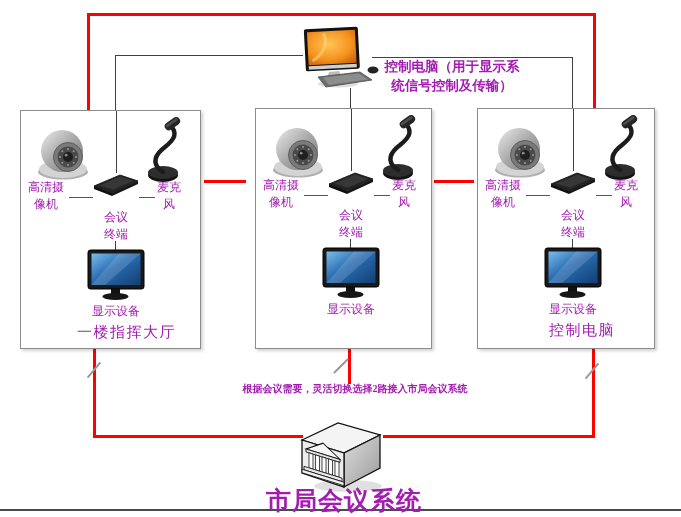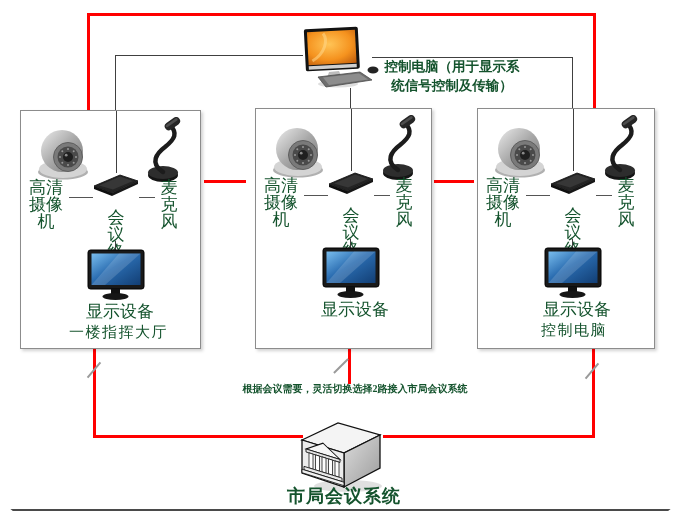--- a/index.html
+++ b/index.html
@@ -1,61 +1,61 @@
 <!DOCTYPE html>
 <html><head>
 <meta charset="utf-8">
 <style>
   html,body{margin:0;padding:0;background:#ffffff;}
   #canvas{
     position:relative;width:681px;height:517px;background:#ffffff;overflow:hidden;
-    font-family:"Liberation Serif","DejaVu Serif",serif;color:#14532d;border-radius:31px;
+    font-family:"Liberation Serif","DejaVu Serif",serif;color:#a21caf;
   }
   
   .red{position:absolute;background:#ff0000;z-index:2;}
   .thin{position:absolute;background:#404040;z-index:1;}
   .slash{position:absolute;width:20px;height:2px;background:#9a9a9a;z-index:3;}
   
   .room{
     position:absolute;background:#ffffff;border:1px solid #8c8c8c;z-index:3;
     box-shadow:2px 2px 3px rgba(0,0,0,0.18);
   }
   .room .drop{position:absolute;left:95px;top:0;width:1px;height:62px;background:#404040;}
   .room .icon{position:absolute;}
   .room .cam-icon{left:12px;top:14px;width:64px;height:56px;}
   .room .mic-icon{left:120px;top:6px;width:48px;height:66px;}
   .room .term-icon{left:72px;top:62px;width:46px;height:24px;}
   .room .disp-icon{left:66px;top:138px;width:58px;height:52px;}
-  .lbl{position:absolute;font-size:17px;line-height:17px;text-align:center;white-space:normal;word-break:break-all;}
+  .lbl{position:absolute;font-size:12px;line-height:17px;text-align:center;white-space:normal;word-break:break-all;}
   .room .cam-lbl{left:4px;top:68px;width:42px;}
   .room .mic-lbl{left:134px;top:68px;width:28px;}
   .room .term-lbl{left:80px;top:98px;width:30px;}
   .room .disp-lbl{left:65px;top:192px;width:60px;white-space:nowrap;}
   .room .vdash{position:absolute;left:94px;top:130px;width:1px;height:9px;background:#404040;}
   .room .conn{position:absolute;top:86px;height:1px;background:#555;}
   .room .conn-cam{left:48px;width:24px;}
   .room .conn-mic{left:118px;width:16px;}
   .room .room-name{
-    position:absolute;left:8px;top:212px;width:100%;text-align:center;
+    position:absolute;left:16px;top:212px;width:100%;text-align:center;
     font-size:15px;letter-spacing:1.5px;
   }
   
   #pc{position:absolute;left:298px;top:26px;width:84px;height:68px;z-index:4;}
   #pc-label{
     position:absolute;left:382px;top:57px;width:140px;z-index:5;
     font-size:13.5px;line-height:19px;font-weight:600;text-align:center;
   }
   #annotation{
     position:absolute;left:105px;top:382px;width:500px;z-index:5;
     font-size:10px;font-weight:600;text-align:center;
   }
   #hub-icon{position:absolute;left:290px;top:416px;width:100px;height:78px;z-index:4;}
   #hub-label{
     position:absolute;left:244px;top:484px;width:200px;z-index:5;
-    font-size:18px;font-weight:700;text-align:center;letter-spacing:1px;
+    font-size:25px;font-weight:700;text-align:center;letter-spacing:1px;
   }
   #bottom-rule{position:absolute;left:0;top:509px;width:681px;height:2px;background:#4a4a4a;}
 </style>
 </head>
 <body>
 
 <svg width="0" height="0" style="position:absolute" aria-hidden="true">
   <defs>
     <linearGradient id="camDome" x1="0" y1="0" x2="1" y2="1">
       <stop offset="0" stop-color="#ebebeb"></stop>

